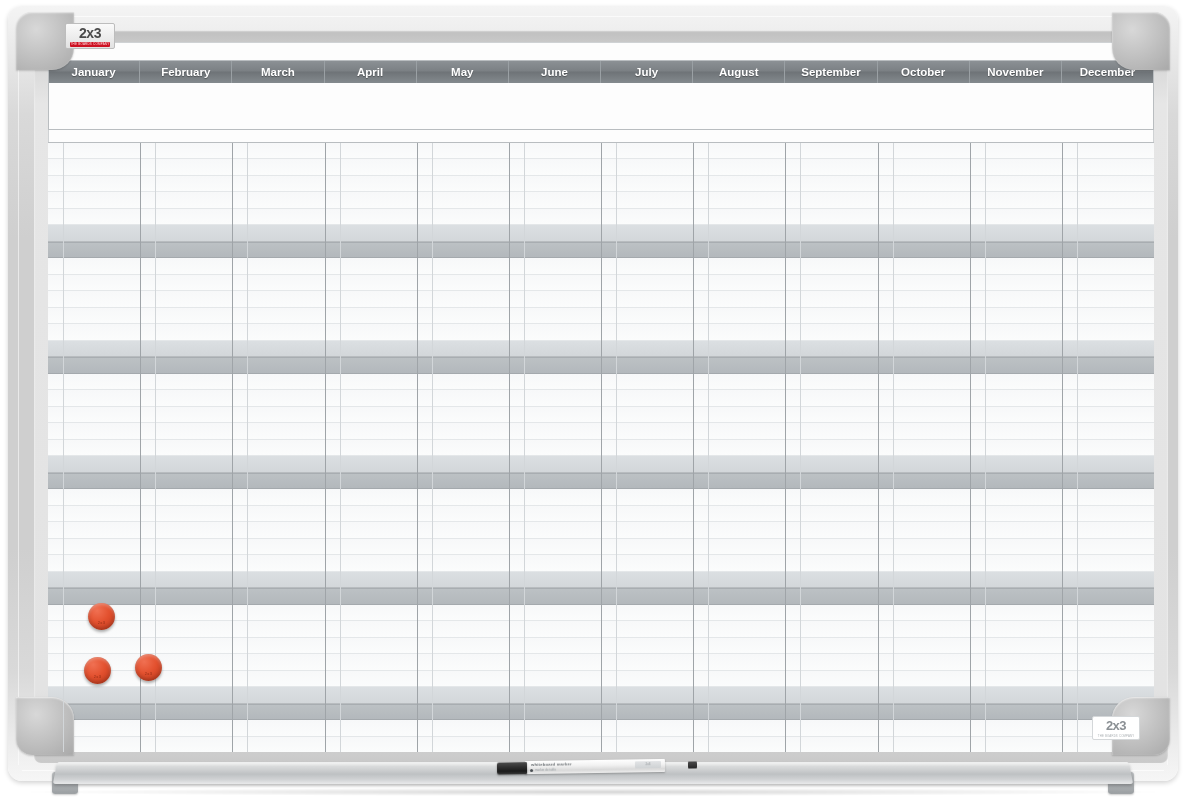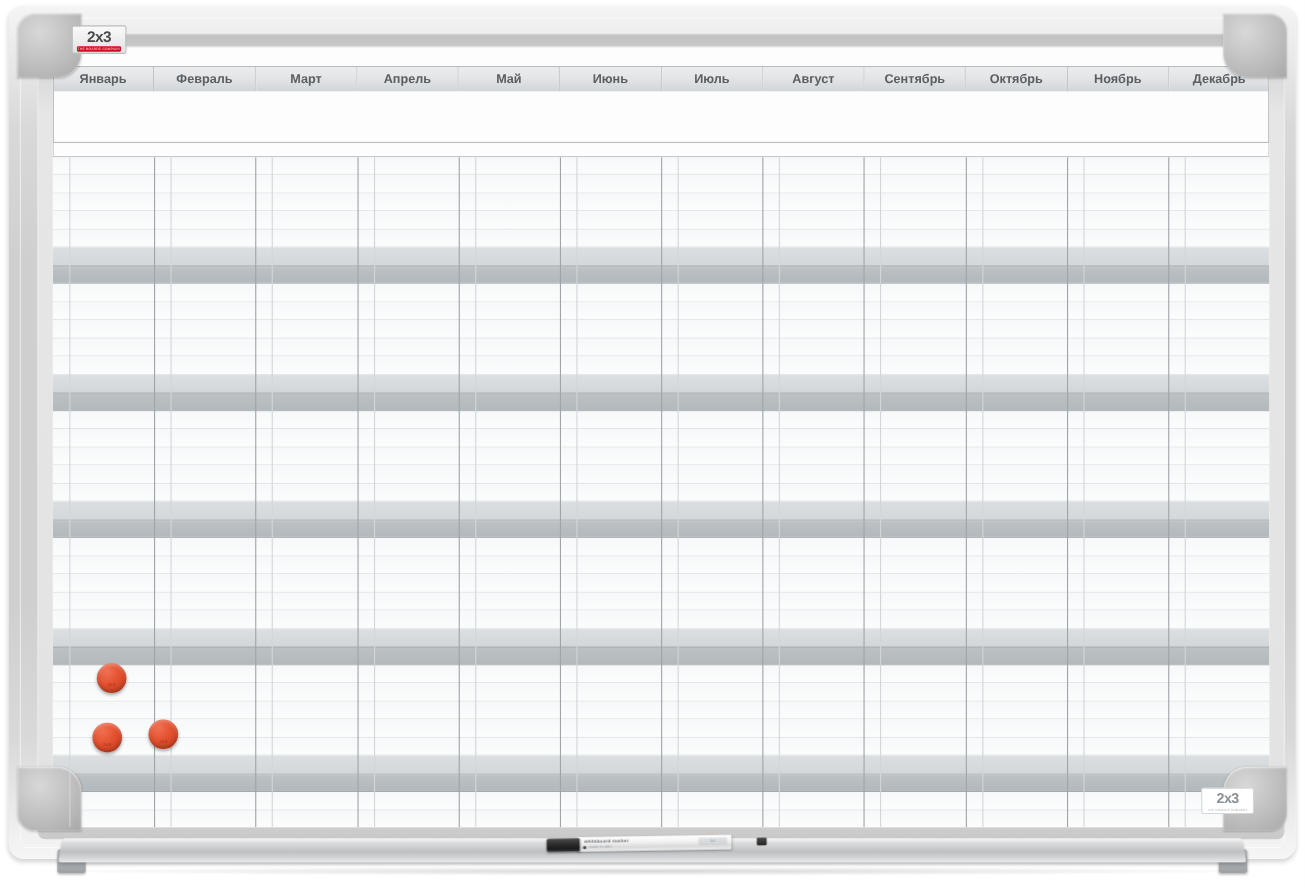--- a/index.html
+++ b/index.html
@@ -252,33 +252,33 @@
   <div class="frame-line" style="top:10px;"></div>
   <div class="frame-line" style="bottom:10px;"></div>
   <div class="frame-line-v" style="left:10px;"></div>
   <div class="frame-line-v" style="right:10px;"></div>
 
   <div id="frame-bevel"></div>
 
   <div id="board-surface">
 
     <div id="header-block">
-      <div class="hdr-row r-ru" id="row-ru">
-          <div class="hdr-cell">Январь</div>
-          <div class="hdr-cell">Февраль</div>
-          <div class="hdr-cell">Март</div>
-          <div class="hdr-cell">Апрель</div>
-          <div class="hdr-cell">Май</div>
-          <div class="hdr-cell">Июнь</div>
-          <div class="hdr-cell">Июль</div>
-          <div class="hdr-cell">Август</div>
-          <div class="hdr-cell">Сентябрь</div>
-          <div class="hdr-cell">Октябрь</div>
-          <div class="hdr-cell">Ноябрь</div>
-          <div class="hdr-cell">Декабрь</div>
+      <div class="hdr-row r-en" id="row-en">
+          <div class="hdr-cell">January</div>
+          <div class="hdr-cell">February</div>
+          <div class="hdr-cell">March</div>
+          <div class="hdr-cell">April</div>
+          <div class="hdr-cell">May</div>
+          <div class="hdr-cell">June</div>
+          <div class="hdr-cell">July</div>
+          <div class="hdr-cell">August</div>
+          <div class="hdr-cell">September</div>
+          <div class="hdr-cell">October</div>
+          <div class="hdr-cell">November</div>
+          <div class="hdr-cell">December</div>
         </div>
     </div>
     <div id="header-border"></div>
 
     <div id="grid-area">
       <div id="grid-rows">
           <div class="grid-row weekday" style="top: 0px; height: 16.4865px;"></div>
           <div class="grid-row weekday" style="top: 16.4865px; height: 16.4865px;"></div>
           <div class="grid-row weekday" style="top: 32.973px; height: 16.4865px;"></div>
           <div class="grid-row weekday" style="top: 49.4595px; height: 16.4865px;"></div>

